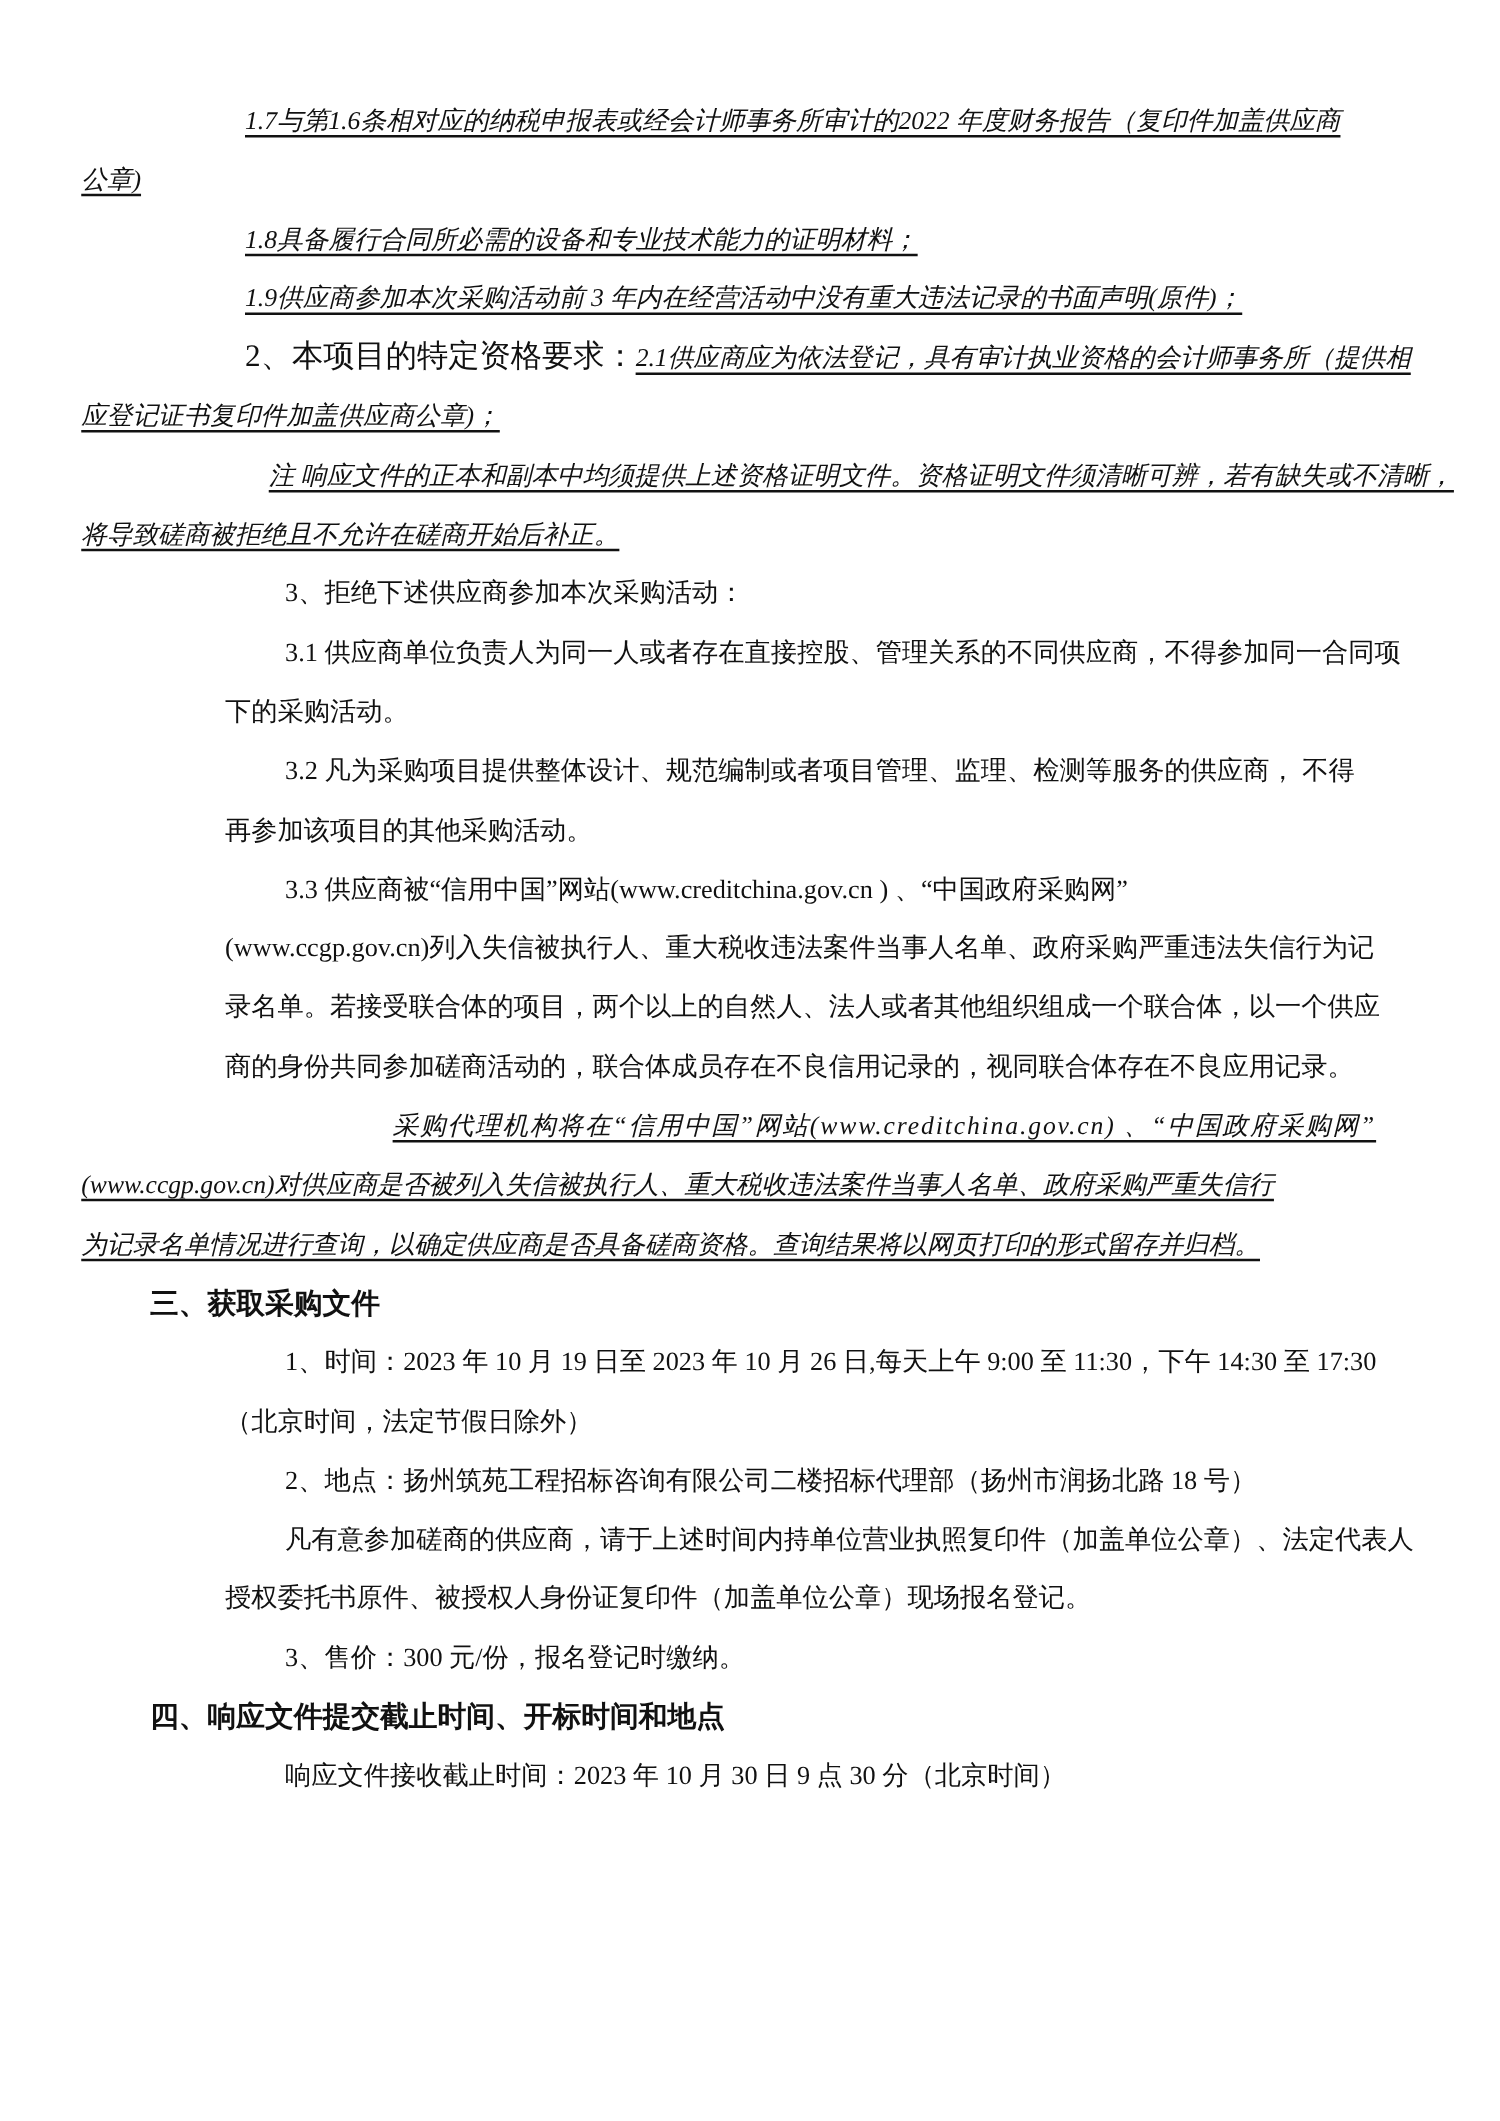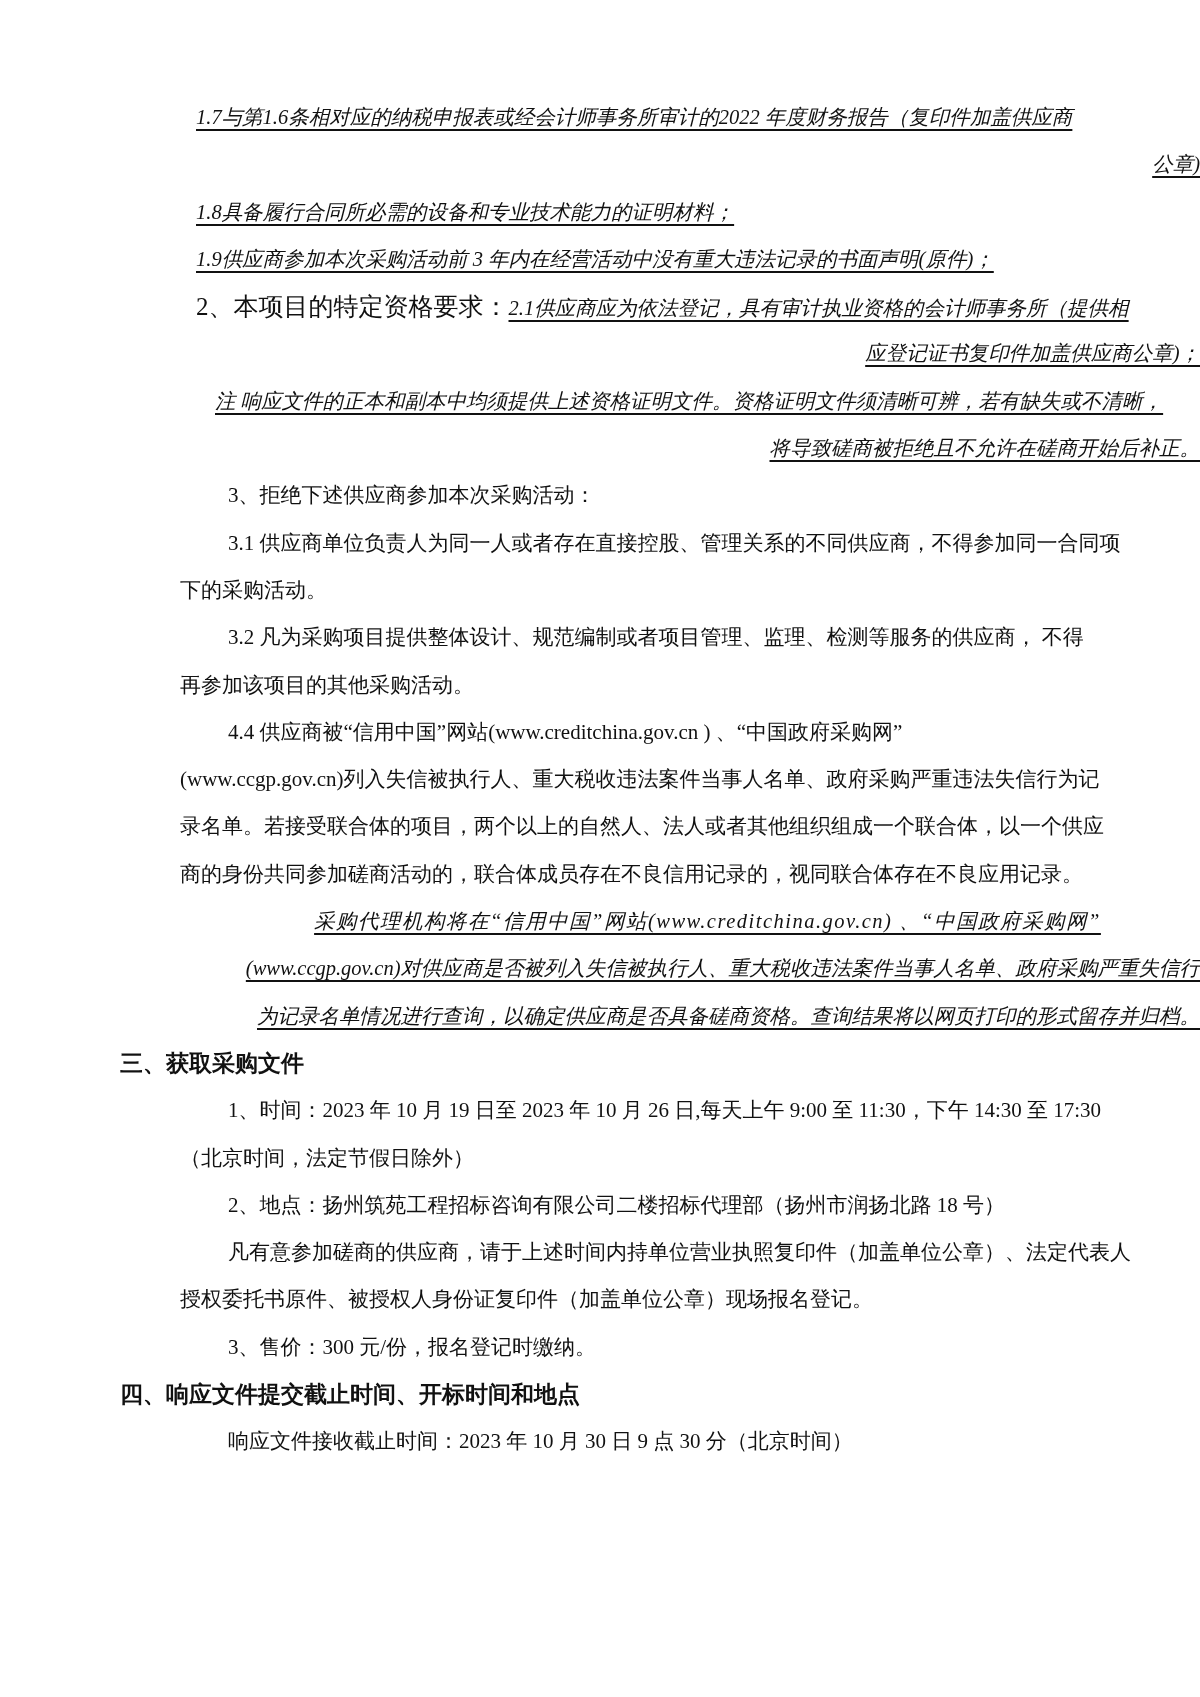--- a/index.html
+++ b/index.html
@@ -8,30 +8,30 @@
     background: #ffffff;
   }
   body {
     width: 1200px;
     height: 1697px;
     overflow: hidden;
     font-family: "Liberation Serif", serif;
     color: #111111;
   }
   #doc {
-    padding-top: 94px;
+    padding-top: 73px;
   }
   .line {
     line-height: 47.3px;
     height: 47.3px;
     white-space: nowrap;
     font-size: 21px;
   }
   
-  .i0 { margin-left: 65px; text-align: right; }   
+  .i0 { margin-left: 65px; }   
   .i1 { margin-left: 196px; }   
   .i2 { margin-left: 215px; }   
   .b0 { margin-left: 180px; }   
   .b1 { margin-left: 228px; }   
   .h1i { margin-left: 120px; }  
   .ls { letter-spacing: 1.5px; text-align: center; }
   
   .s-r  { }
   .s-i  { font-size: 25px; }
   .s-iu {
@@ -58,21 +58,21 @@
       <div class="line i1"><span class="s-iu">1.9供应商参加本次采购活动前 3 年内在经营活动中没有重大违法记录的书面声明(原件)；</span></div>
       <div class="line i1"><span class="s-i">2、本项目的特定资格要求：</span><span class="s-iu">2.1供应商应为依法登记，具有审计执业资格的会计师事务所（提供相</span></div>
       <div class="line i0"><span class="s-iu">应登记证书复印件加盖供应商公章)；</span></div>
       <div class="line i2"><span class="s-iu">注  响应文件的正本和副本中均须提供上述资格证明文件。资格证明文件须清晰可辨，若有缺失或不清晰，</span></div>
       <div class="line i0"><span class="s-iu">将导致磋商被拒绝且不允许在磋商开始后补正。</span></div>
       <div class="line b1"><span class="s-r">3、拒绝下述供应商参加本次采购活动：</span></div>
       <div class="line b1"><span class="s-r">3.1 供应商单位负责人为同一人或者存在直接控股、管理关系的不同供应商，不得参加同一合同项</span></div>
       <div class="line b0"><span class="s-r">下的采购活动。</span></div>
       <div class="line b1"><span class="s-r">3.2 凡为采购项目提供整体设计、规范编制或者项目管理、监理、检测等服务的供应商， 不得</span></div>
       <div class="line b0"><span class="s-r">再参加该项目的其他采购活动。</span></div>
-      <div class="line b1"><span class="s-r">4.4 供应商被“信用中国”网站(www.creditchina.gov.cn ) 、“中国政府采购网”</span></div>
+      <div class="line b1"><span class="s-r">3.3 供应商被“信用中国”网站(www.creditchina.gov.cn ) 、“中国政府采购网”</span></div>
       <div class="line b0"><span class="s-r">(www.ccgp.gov.cn)列入失信被执行人、重大税收违法案件当事人名单、政府采购严重违法失信行为记</span></div>
       <div class="line b0"><span class="s-r">录名单。若接受联合体的项目，两个以上的自然人、法人或者其他组织组成一个联合体，以一个供应</span></div>
       <div class="line b0"><span class="s-r">商的身份共同参加磋商活动的，联合体成员存在不良信用记录的，视同联合体存在不良应用记录。</span></div>
       <div class="line i2 ls"><span class="s-iu">采购代理机构将在“信用中国”网站(www.creditchina.gov.cn) 、“中国政府采购网”</span></div>
       <div class="line i0"><span class="s-iu">(www.ccgp.gov.cn)对供应商是否被列入失信被执行人、重大税收违法案件当事人名单、政府采购严重失信行</span></div>
       <div class="line i0"><span class="s-iu">为记录名单情况进行查询，以确定供应商是否具备磋商资格。查询结果将以网页打印的形式留存并归档。</span></div>
       <div class="line h1i"><span class="s-b">三、获取采购文件</span></div>
       <div class="line b1"><span class="s-r">1、时间：2023 年 10 月 19 日至 2023 年 10 月 26 日,每天上午 9:00 至 11:30，下午 14:30 至 17:30</span></div>
       <div class="line b0"><span class="s-r">（北京时间，法定节假日除外）</span></div>
       <div class="line b1"><span class="s-r">2、地点：扬州筑苑工程招标咨询有限公司二楼招标代理部（扬州市润扬北路 18 号）</span></div>

